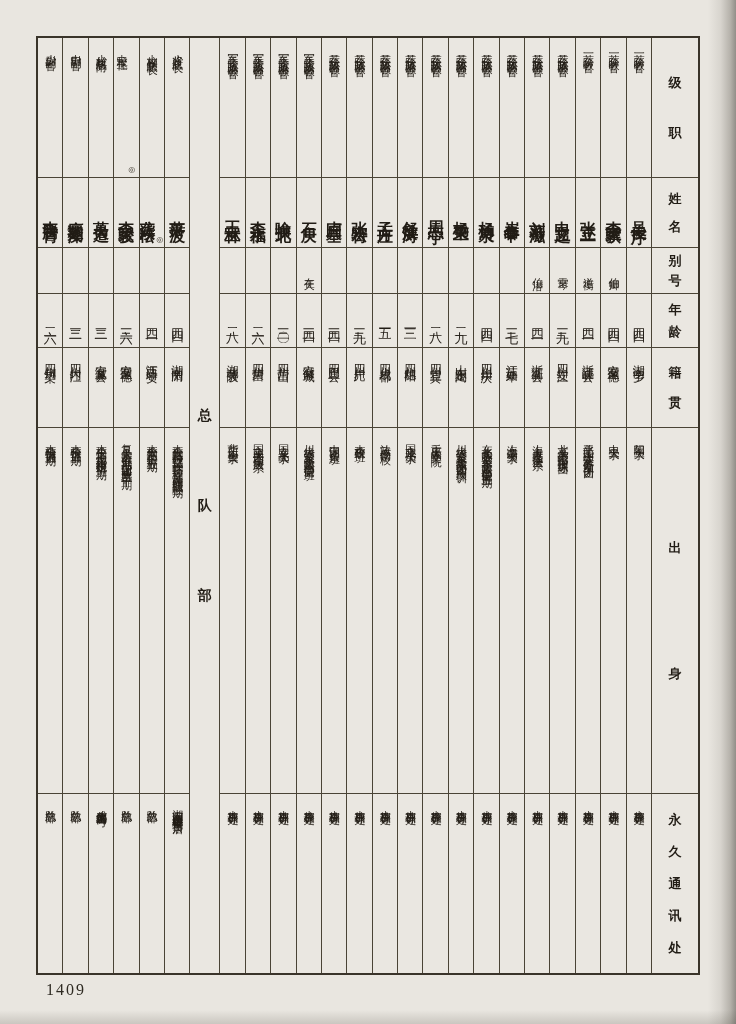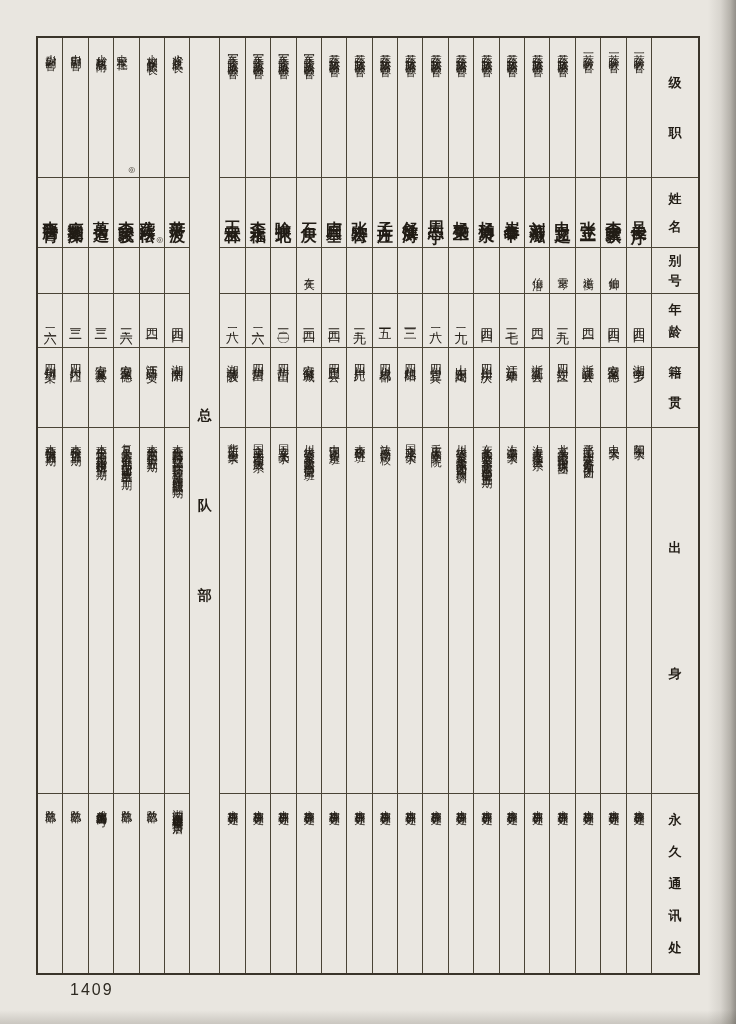--- a/index.html
+++ b/index.html
@@ -90,22 +90,22 @@
   .spread span{display:block;line-height:1;}
   .label-spread{
     display:flex;flex-direction:column;
     align-items:center;justify-content:center;gap:72px;
     height:100%;font-size:14px;font-weight:600;
   }
   .hcell{padding:0;}
 
   .page-number{
     position:absolute;left:46px;top:981px;
-    font-family:Liberation Sans, sans-serif;
-    font-size:16px;letter-spacing:2px;color:#2e2a22;margin-left:24px;
+    font-family:Liberation Serif, serif;
+    font-size:16px;letter-spacing:2px;color:#2e2a22;
   }
 </style>
 </head>
 <body>
 
 <div class="page">
 
   <div class="roster">
 
     <div class="group">

